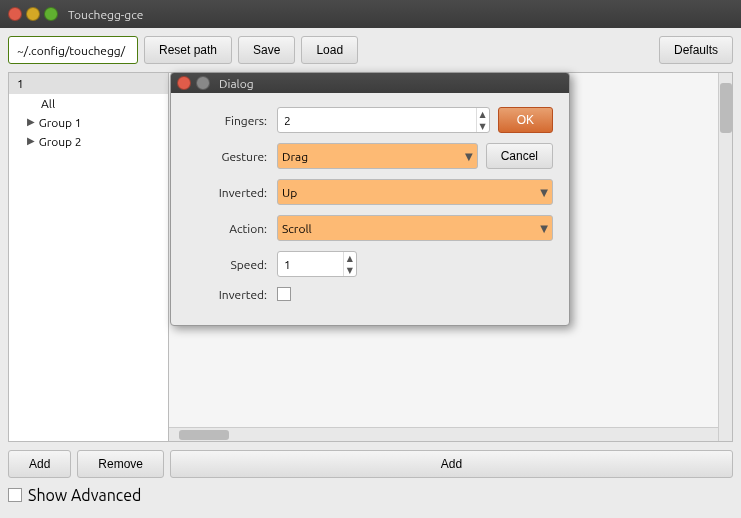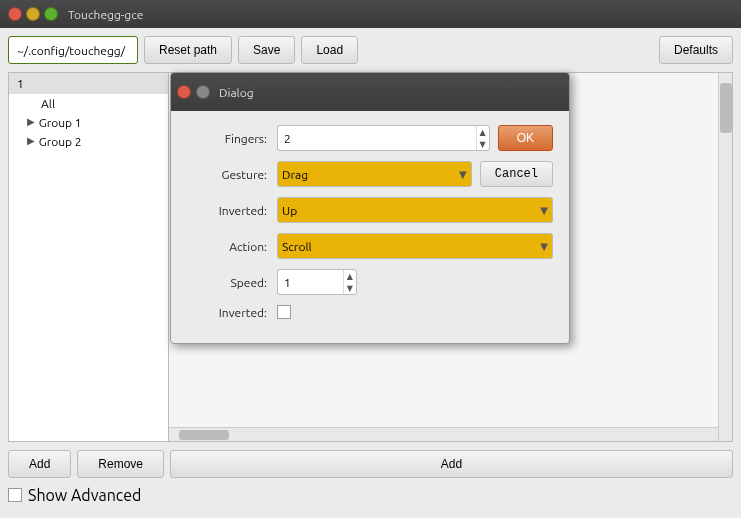--- a/index.html
+++ b/index.html
@@ -191,21 +191,21 @@
       top: 72px;
       left: 170px;
       width: 400px;
       background: #ebebeb;
       border: 1px solid #999;
       border-radius: 4px;
       box-shadow: 3px 3px 10px rgba(0,0,0,0.4);
     }
     .dialog-title-bar {
       background: linear-gradient(to bottom, #4a4a4a, #3c3c3c);
-      height: 38px;
+      height: 20px;
       display: flex;
       align-items: center;
       padding: 0 6px;
       border-radius: 3px 3px 0 0;
       gap: 5px;
     }
     .dialog-close {
       width: 14px;
       height: 14px;
       border-radius: 50%;
@@ -237,21 +237,21 @@
       width: 80px;
       font-size: 12px;
       color: #222;
       text-align: right;
       margin-right: 10px;
     }
     .dialog-select {
       flex: 1;
       height: 26px;
       border: 1px solid #bbb;
-      background: #eab308;
+      background: #fdba74;
       border-radius: 3px;
       font-size: 12px;
       padding: 0 4px;
       display: flex;
       align-items: center;
       justify-content: space-between;
       cursor: pointer;
       position: relative;
     }
     .dialog-select-arrow {
@@ -305,21 +305,20 @@
       cursor: pointer;
       color: white;
     }
     .btn-cancel {
       background: linear-gradient(to bottom, #f5f5f5, #ddd);
       border: 1px solid #bbb;
       border-radius: 3px;
       padding: 5px 14px;
       font-size: 12px;
       cursor: pointer;
-      font-family: Liberation Mono, monospace;
     }
   </style>
 </head>
 <body>
 
 <div class="title-bar">
   <div class="title-bar-buttons">
     <div class="tb-btn tb-close"></div>
     <div class="tb-btn tb-min"></div>
     <div class="tb-btn tb-max"></div>

